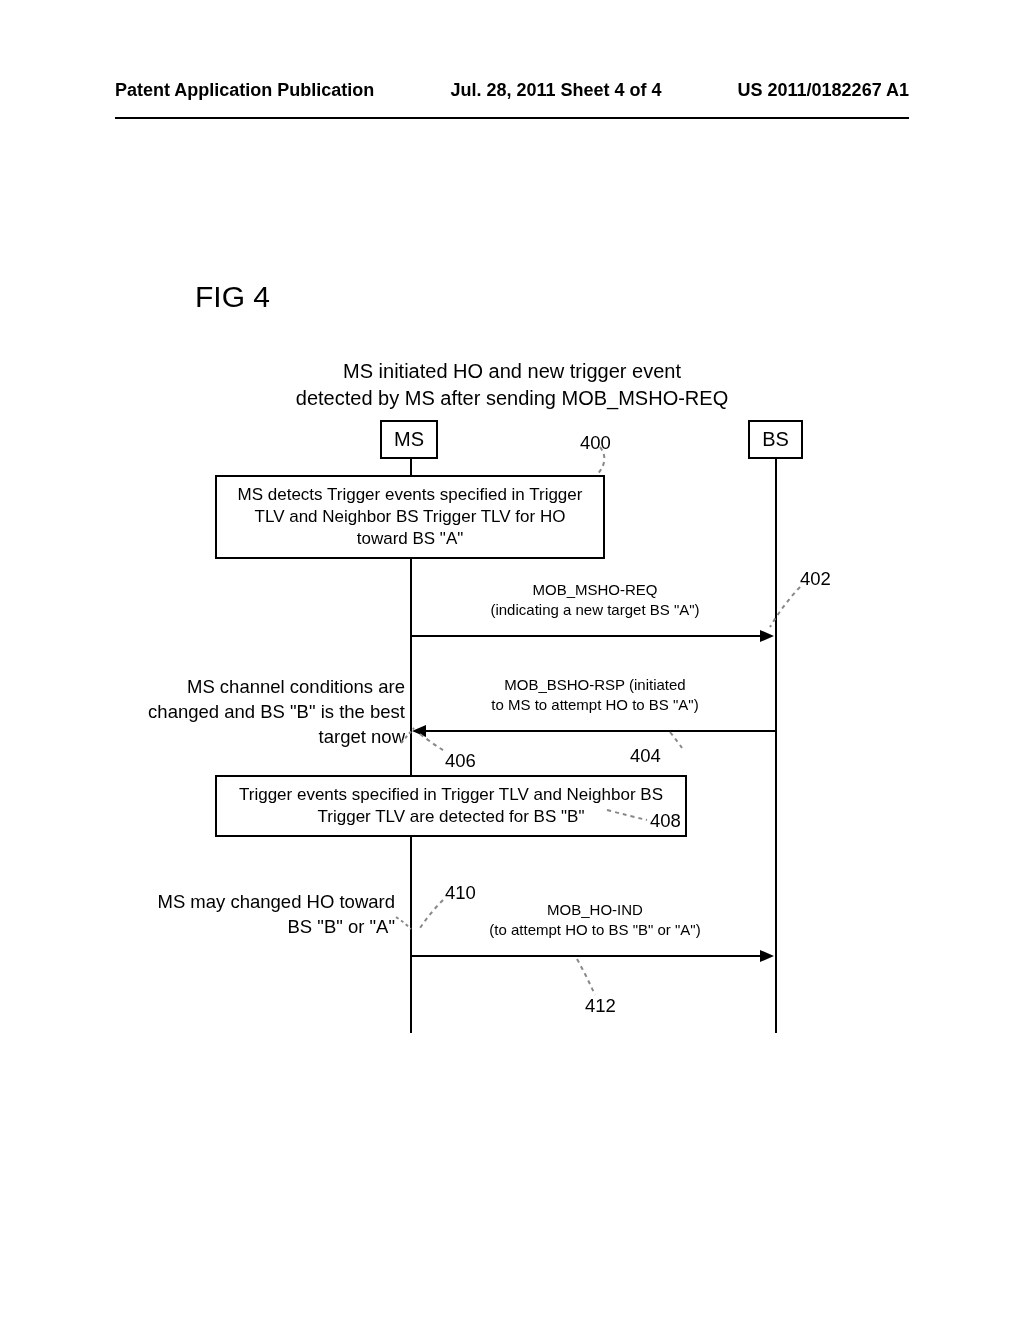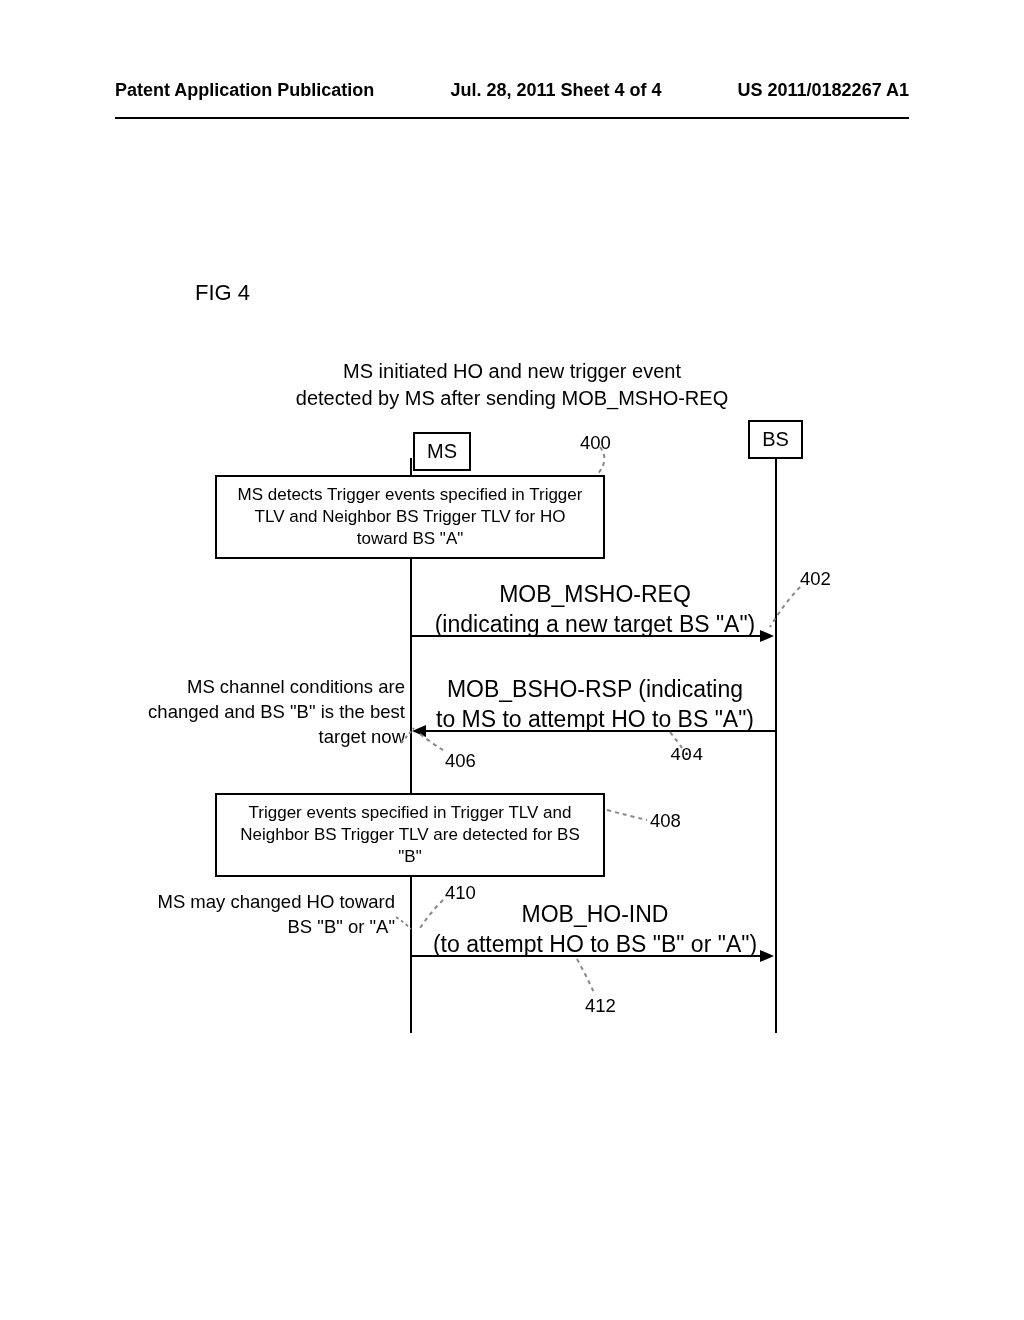--- a/index.html
+++ b/index.html
@@ -27,21 +27,21 @@
       justify-content: space-between;
       font-size: 18px;
       font-weight: bold;
       padding-bottom: 16px;
       border-bottom: 2px solid #000;
     }
     .fig-label {
       position: absolute;
       top: 280px;
       left: 195px;
-      font-size: 22px;
+      font-size: 30px;
     }
     .diagram-title {
       position: absolute;
       top: 358px;
       left: 0;
       right: 0;
       text-align: center;
       font-size: 20px;
       line-height: 1.35;
     }
@@ -55,23 +55,22 @@
     .actor-box {
       position: absolute;
       border: 2px solid #000;
       background: white;
       text-align: center;
       font-size: 20px;
       padding: 6px 12px;
       min-width: 55px;
     }
     .ms-box {
-      top: 12px;
+      top: 0;
       left: 380px;
-      margin-left: 33px;
     }
     .bs-box {
       top: 0;
       left: 748px;
     }
     .lifeline {
       position: absolute;
       width: 2px;
       background: #000;
       top: 38px;
@@ -92,28 +91,28 @@
       font-size: 17px;
       padding: 7px 10px;
       line-height: 1.3;
     }
     .box-400 {
       top: 55px;
       left: 215px;
       width: 390px;
     }
     .box-408 {
-      top: 373px;
+      top: 355px;
       left: 215px;
-      width: 390px;
+      width: 472px;
     }
     .message-label {
       position: absolute;
       text-align: center;
-      font-size: 23px;
+      font-size: 15px;
       line-height: 1.3;
     }
     .msg-402 {
       top: 160px;
       left: 425px;
       width: 340px;
     }
     .msg-404 {
       top: 255px;
       left: 425px;
@@ -208,27 +207,27 @@
   </div>
   <div class="arrow-line" style="top:215px; left:412px; width:350px;"></div>
   <div class="arrow-head-right" style="top:210px; left:760px;"></div>
 
   <div class="ref-label" style="top:148px; left:800px;">402</div>
   <svg class="curve-leader" style="top:165px; left:768px;" width="38" height="45">
     <path d="M 32 2 Q 15 20 2 42" stroke="#888" stroke-width="2" stroke-dasharray="4,4" fill="none"></path>
   </svg>
 
   <div class="message-label msg-404">
-    <span>MOB_BSHO-RSP (indicating</span><br>
+    <span>MOB_BSHO-RSP (initiated</span><br>
     <span>to MS to attempt HO to BS "A")</span>
   </div>
   <div class="arrow-line" style="top:310px; left:425px; width:350px;"></div>
   <div class="arrow-head-left" style="top:305px; left:412px;"></div>
 
-  <div class="ref-label" style="top:325px; left:670px;font-family:Liberation Mono, monospace;">404</div>
+  <div class="ref-label" style="top:325px; left:630px;">404</div>
   <svg class="curve-leader" style="top:310px; left:668px;" width="28" height="22">
     <path d="M 2 2 Q 10 12 14 18" stroke="#888" stroke-width="2" stroke-dasharray="4,4" fill="none"></path>
   </svg>
 
   <div class="side-note note-406">MS channel conditions are changed and BS "B" is the best target now</div>
   <svg class="curve-leader" style="top:305px; left:398px;" width="20" height="22">
     <path d="M 3 18 Q 10 10 16 3" stroke="#888" stroke-width="2" stroke-dasharray="3,3" fill="none"></path>
   </svg>
 
   <div class="ref-label" style="top:330px; left:445px;">406</div>

